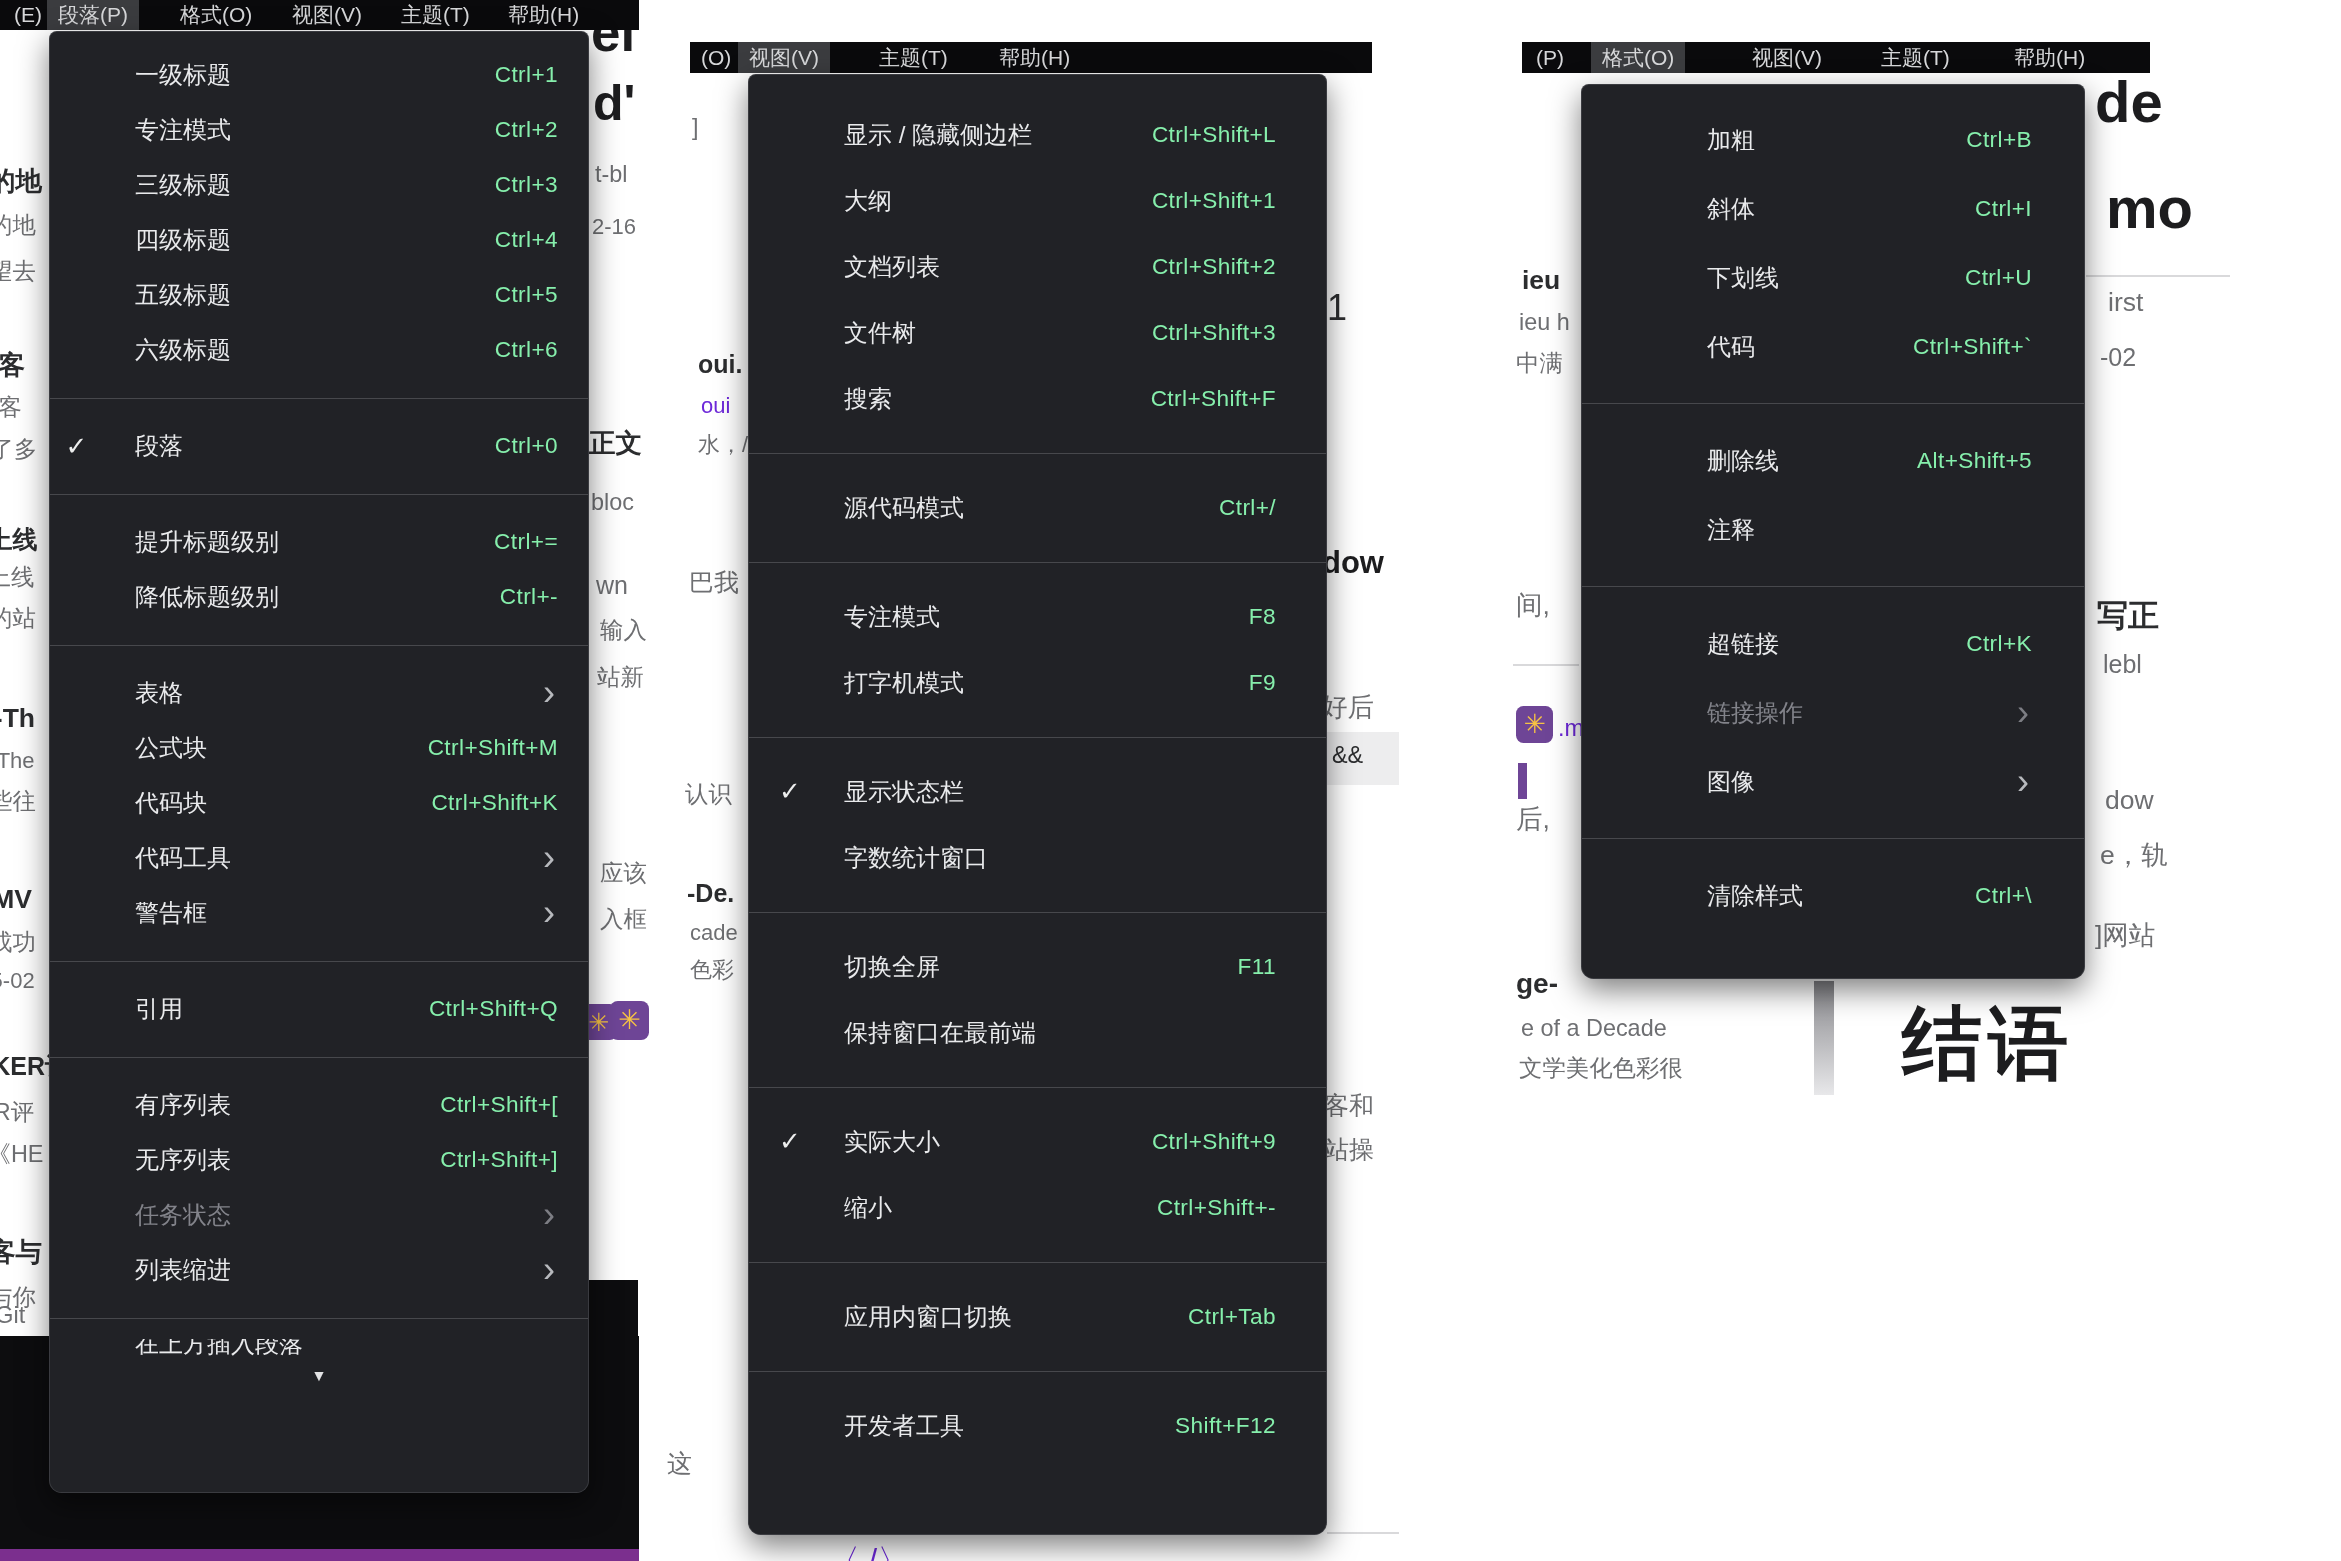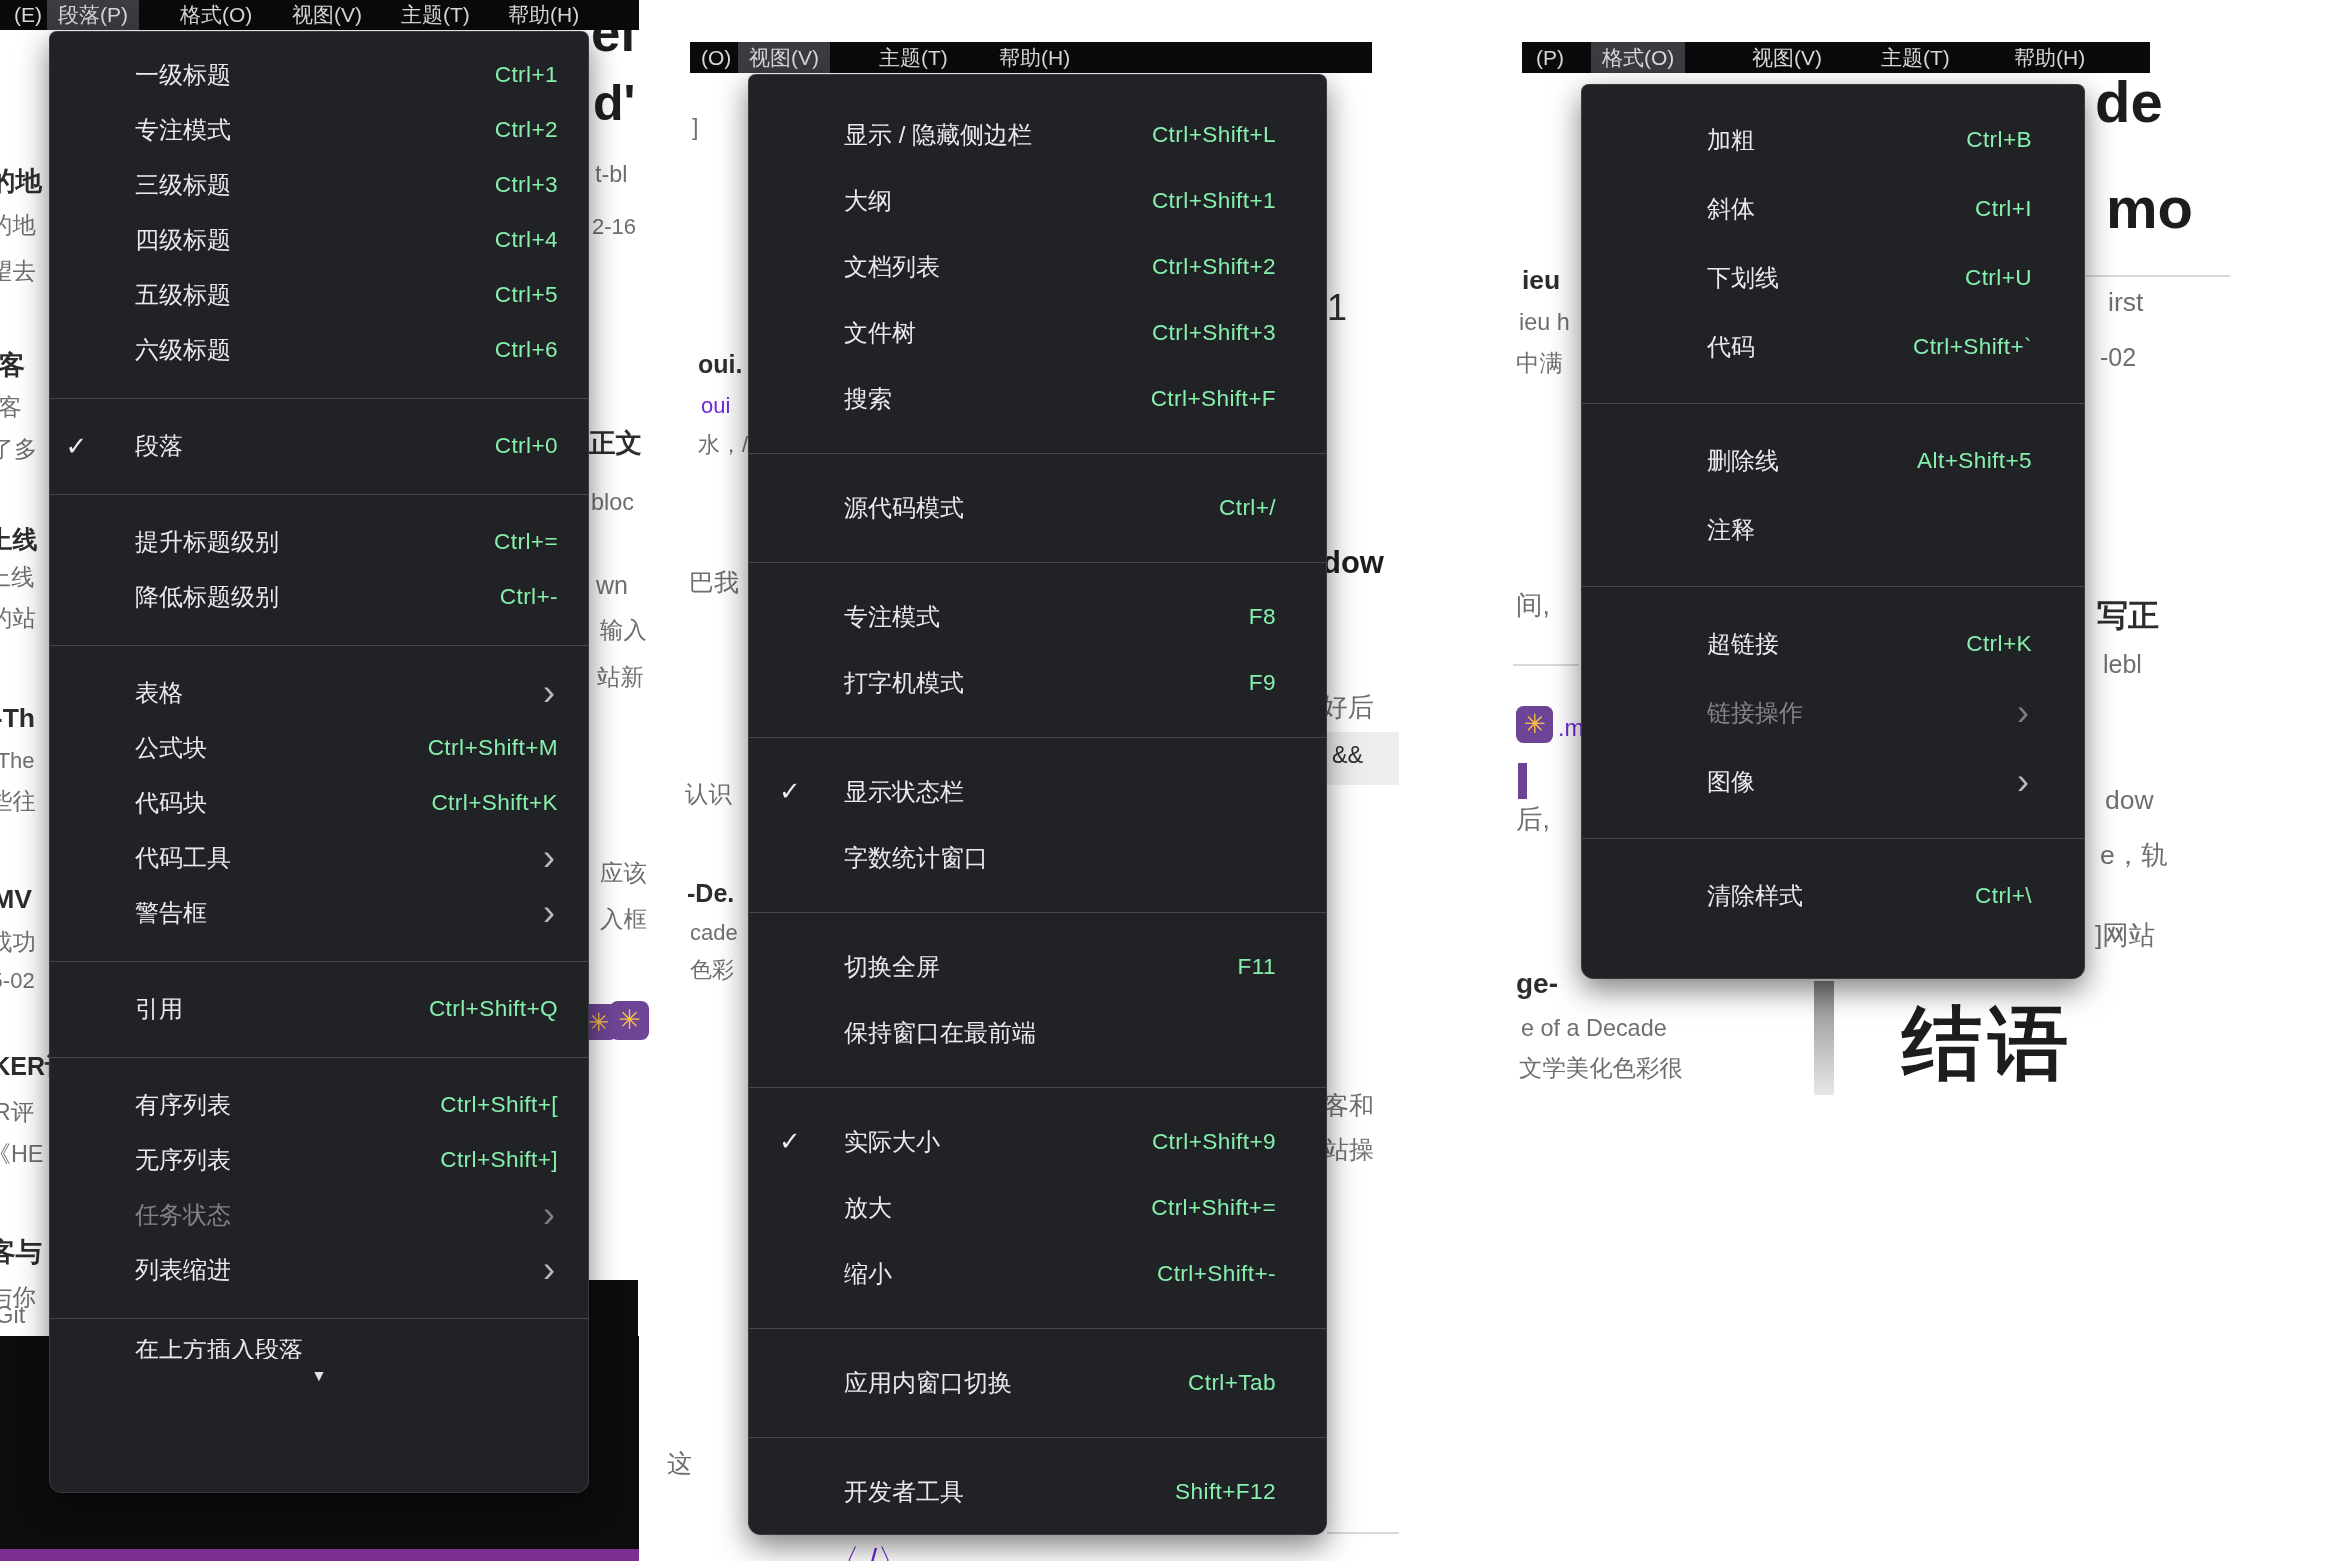--- a/index.html
+++ b/index.html
@@ -30,21 +30,21 @@
         --pad-l:95px;--pad-r:50px;--check-x:30px;--pad-t:26.5px}
   .m-format{left:1581px;top:84px;width:504px;height:895px;--item-h:69px;--sep-m:22px;
         --pad-l:125px;--pad-r:52px;--check-x:31px;--pad-t:20px}
   .menu-item{height:var(--item-h);display:flex;align-items:center;position:relative;
         padding:0 var(--pad-r) 0 var(--pad-l);color:#e9eaec;font-size:24px}
   .menu-item .check{position:absolute;left:var(--check-x);font-size:26px;color:#eceded}
   .shortcut{margin-left:auto;font-size:22.6px;color:#86efac;letter-spacing:0.4px}
   .subarrow{margin-left:auto;font-size:36px;color:#b7b9bd;line-height:0;margin-right:3.1px}
   .menu-item.disabled{color:#82838a}.menu-item.disabled .subarrow{color:#7d7e84}
   .menu-sep{border:none;border-top:1.6px solid #47484c;margin:var(--sep-m) 0}
-  .menu-item.clipped{height:20px;overflow:hidden;align-items:center}
+  .menu-item.clipped{height:20px;overflow:hidden;align-items:flex-end}
   .menu-item.clipped .mi-label{line-height:31px}
   .scroll-row{height:34px;display:flex;align-items:center;justify-content:center;
         color:#e3e3e5;font-size:15.6px}
 </style>
 </head>
 <body>
 
 <div id="bg-layer">
     <div class="rect" style="background: rgb(13, 13, 15); left: 589px; top: 1280px; width: 49px; height: 58px;"></div>
     <div class="rect" style="background: rgb(13, 13, 15); left: 0px; top: 1336px; width: 639px; height: 225px;"></div>
@@ -297,24 +297,20 @@
       <div class="menu-item">
         <span class="mi-label">保持窗口在最前端</span>
       </div>
       <hr class="menu-sep">
       <div class="menu-item">
         <span class="check">✓</span>
         <span class="mi-label">实际大小</span>
         <span class="shortcut">Ctrl+Shift+9</span>
       </div>
       <div class="menu-item">
-        <span class="mi-label">放大</span>
-        <span class="shortcut">Ctrl+Shift+=</span>
-      </div>
-      <div class="menu-item">
         <span class="mi-label">缩小</span>
         <span class="shortcut">Ctrl+Shift+-</span>
       </div>
       <hr class="menu-sep">
       <div class="menu-item">
         <span class="mi-label">应用内窗口切换</span>
         <span class="shortcut">Ctrl+Tab</span>
       </div>
       <hr class="menu-sep">
       <div class="menu-item">

